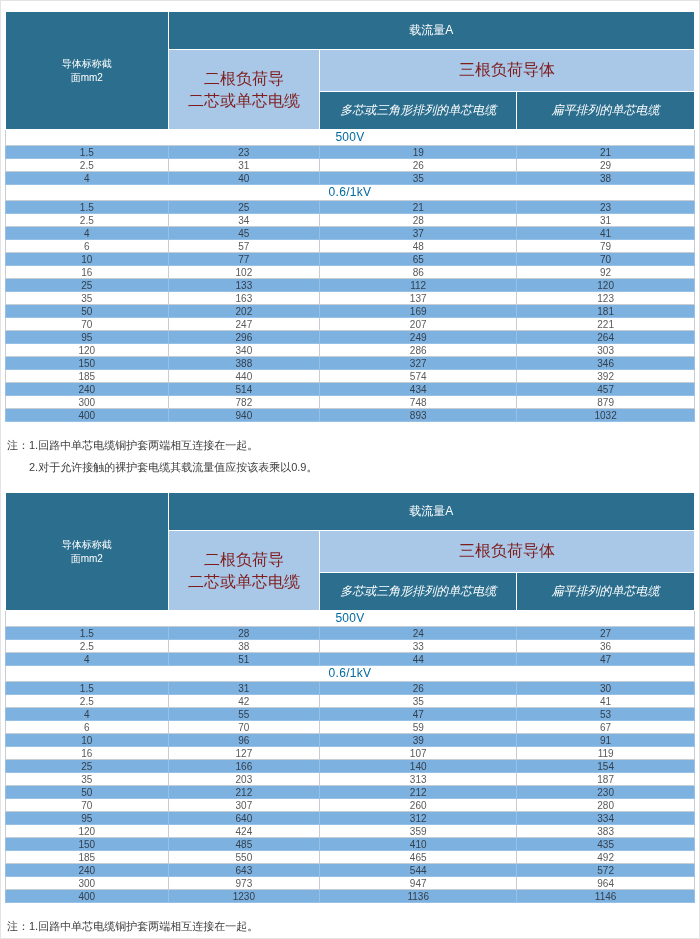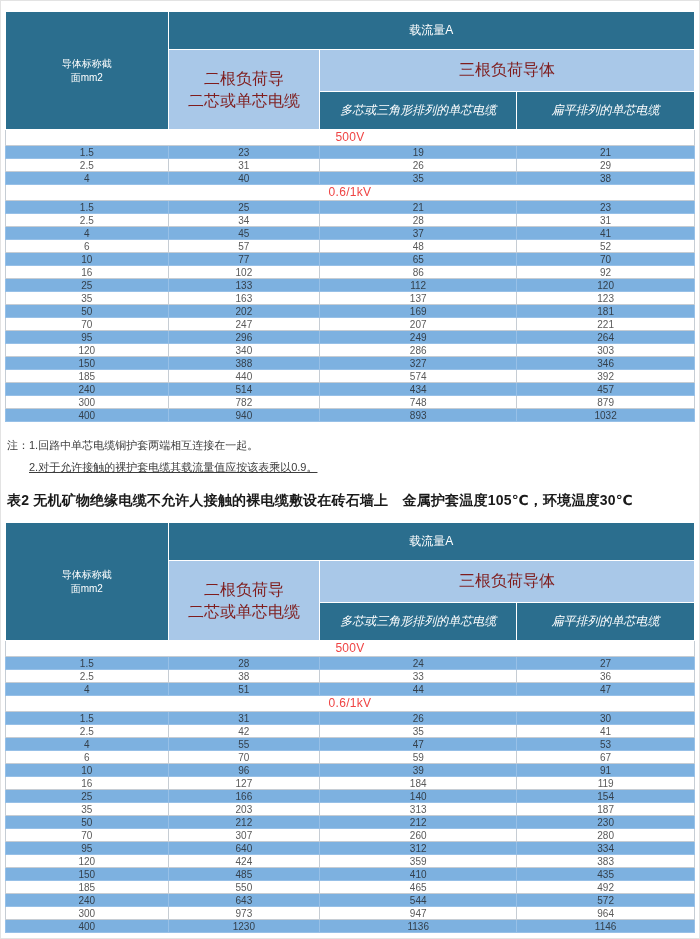--- a/index.html
+++ b/index.html
@@ -40,29 +40,29 @@
 
   
   tbody td {
     text-align: center; vertical-align: middle;
     font-size: 10px; height: 13px; padding: 0 2px;
     border: 1px solid #c6cdd4; color: #5a5a5a; line-height: 1.1;
   }
   tr.blue td { background: #7db1e0; color: #34404c; border-color: #97c0e7; }
   tr.white td { background: #ffffff; }
   tr.band-row td {
-    background: #ffffff; font-size: 12px; color: #ef4444;
+    background: #ffffff; font-size: 12px; color: #0369a1;
     height: 16px; letter-spacing: 0.3px;
   }
 
   .notes {
     font-size: 11px; color: #3c3c3c;
     margin: 12px 2px 14px 2px; line-height: 2.0;
   }
-  .notes .note-line2 { padding-left: 22px; text-decoration: underline; }
+  .notes .note-line2 { padding-left: 22px; }
 </style>
 </head>
 <body>
 
 <div class="page">
 
   <section>
 
     <table class="data-table" id="table1">
       <colgroup>
@@ -131,21 +131,21 @@
           <tr class="blue">
             <td>4</td>
             <td>45</td>
             <td>37</td>
             <td>41</td>
           </tr>
           <tr class="white">
             <td>6</td>
             <td>57</td>
             <td>48</td>
-            <td>52</td>
+            <td>79</td>
           </tr>
           <tr class="blue">
             <td>10</td>
             <td>77</td>
             <td>65</td>
             <td>70</td>
           </tr>
           <tr class="white">
             <td>16</td>
             <td>102</td>
@@ -221,21 +221,20 @@
         </tbody>
     </table>
 
     <div class="notes">
       <div class="note-line1">注：1.回路中单芯电缆铜护套两端相互连接在一起。</div>
       <div class="note-line2">2.对于允许接触的裸护套电缆其载流量值应按该表乘以0.9。</div>
     </div>
   </section>
 
   <section>
-    <h2 class="tbl-title">表2 无机矿物绝缘电缆不允许人接触的裸电缆敷设在砖石墙上　金属护套温度105℃，环境温度30℃</h2>
 
     <table class="data-table" id="table2">
       <colgroup>
           <col class="c1">
           <col class="c2">
           <col class="c3">
           <col class="c4">
         </colgroup>
       <thead>
         <tr class="hrow1">
@@ -308,21 +307,21 @@
           </tr>
           <tr class="blue">
             <td>10</td>
             <td>96</td>
             <td>39</td>
             <td>91</td>
           </tr>
           <tr class="white">
             <td>16</td>
             <td>127</td>
-            <td>184</td>
+            <td>107</td>
             <td>119</td>
           </tr>
           <tr class="blue">
             <td>25</td>
             <td>166</td>
             <td>140</td>
             <td>154</td>
           </tr>
           <tr class="white">
             <td>35</td>

